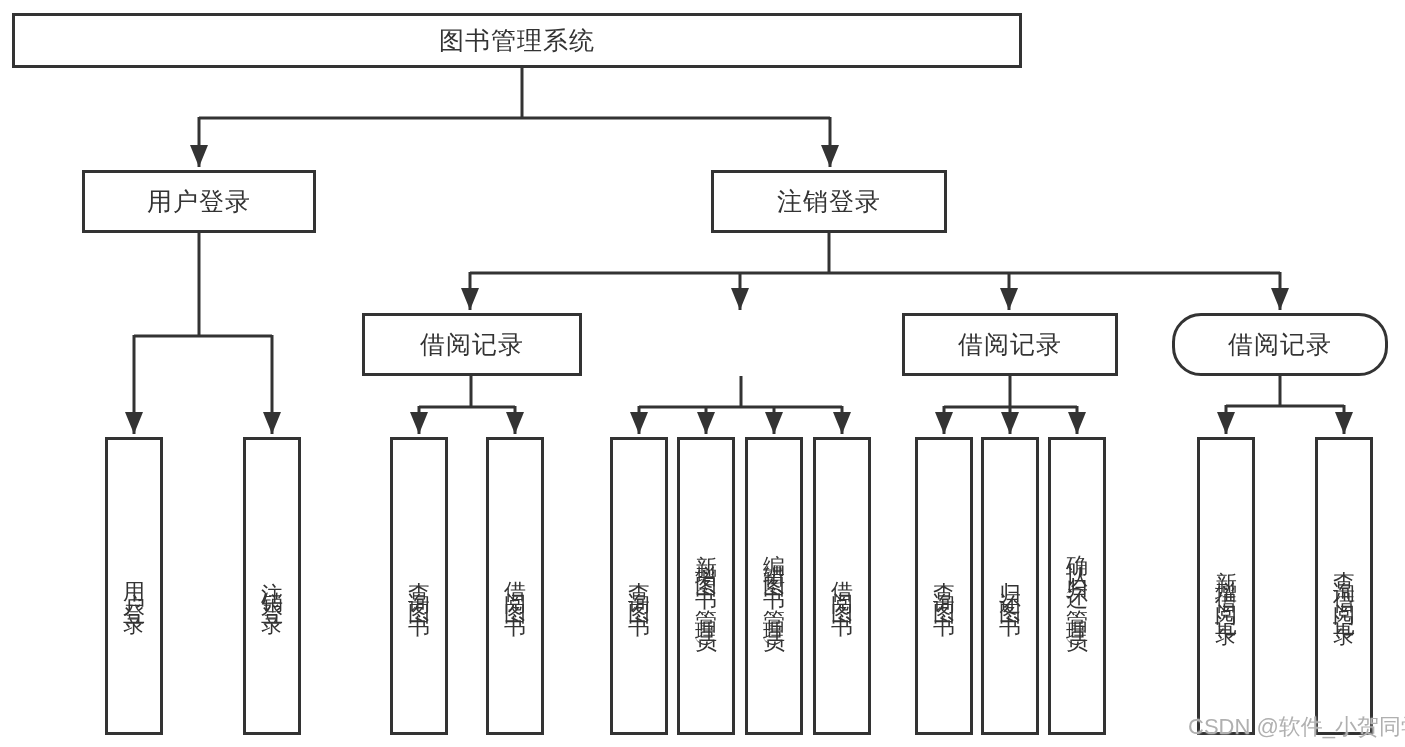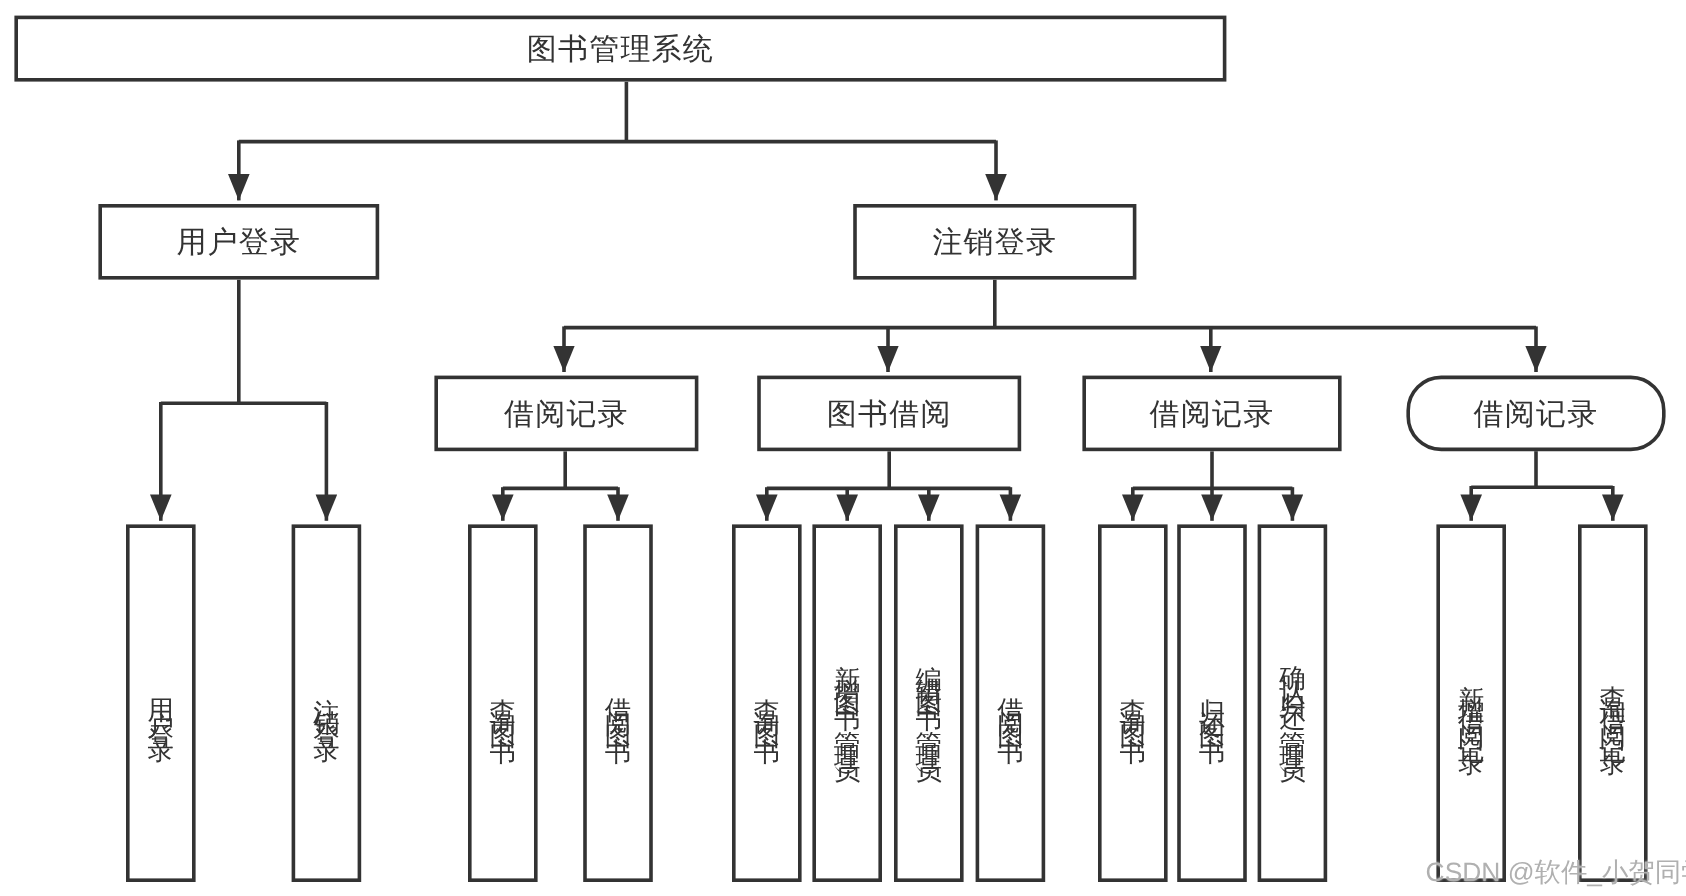--- a/index.html
+++ b/index.html
@@ -106,21 +106,20 @@
       <path d="M1344,405 V434" marker-end="url(#ah)"></path>
     </g>
   </svg>
 
   <div class="box" style="left:12px;top:13px;width:1010px;height:55px;">图书管理系统</div>
 
   <div class="box" style="left:82px;top:170px;width:234px;height:63px;">用户登录</div>
   <div class="box" style="left:711px;top:170px;width:236px;height:63px;">注销登录</div>
 
   <div class="box" style="left:362px;top:313px;width:220px;height:63px;">借阅记录</div>
-  <div class="box" style="left:631px;top:313px;width:220px;height:63px;">图书借阅</div>
   <div class="box" style="left:902px;top:313px;width:216px;height:63px;">借阅记录</div>
   <div class="box" style="left:1172px;top:313px;width:216px;height:63px;border-radius:29px;">借阅记录</div>
 
   <div class="vbox" style="left:105px;">用户登录</div>
   <div class="vbox" style="left:243px;">注销登录</div>
 
   <div class="vbox" style="left:390px;">查询图书</div>
   <div class="vbox" style="left:486px;">借阅图书</div>
 
   <div class="vbox" style="left:610px;">查询图书</div>

